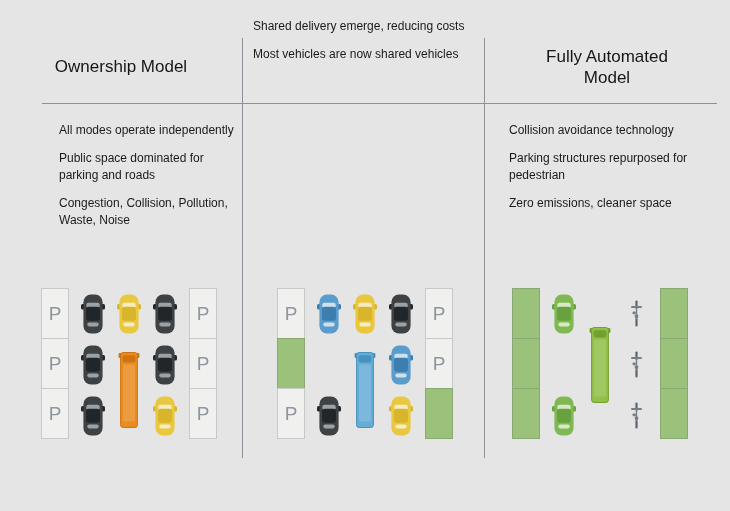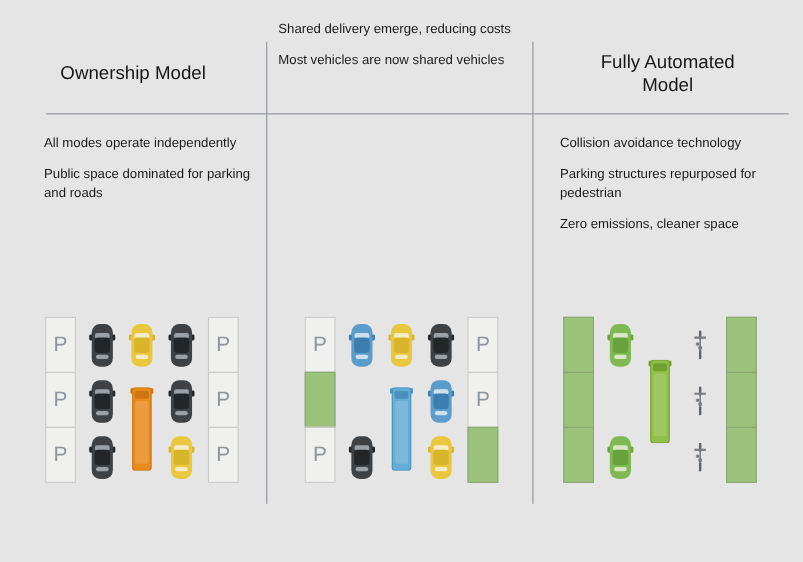--- a/index.html
+++ b/index.html
@@ -13,21 +13,21 @@
   .hrule{position:absolute;top:103px;left:42px;width:675px;height:1px;background:#8d9198;}
 
   
   .cols{position:absolute;inset:0;display:grid;grid-template-columns:242px 242px 246px;}
   .col{position:relative;}
   .col-header{height:104px;box-sizing:border-box;padding-top:30px;display:flex;align-items:center;justify-content:center;}
   .title{margin:0;font-size:17px;font-weight:400;line-height:1.25;color:#161616;text-align:center;}
   .col2 .title{max-width:172px;}
   .col3 .title{max-width:150px;}
   .col-body{box-sizing:border-box;padding:18px 14px 0 11px;font-size:12px;line-height:1.42;color:#1a1a1a;}
-  .col1 .col-body{padding-left:40px;padding-right:4px;}
+  .col1 .col-body{padding-left:59px;padding-right:4px;}
   .col3 .col-body{padding-left:25px;padding-right:18px;}
   .bullet{margin:0 0 11px 0;}
 
   
   .illus{position:absolute;top:288px;display:flex;gap:12px;}
   .il0{left:41px;}
   .il1{left:277px;}
   .il2{left:512px;}
   .stack{display:flex;flex-direction:column;width:28px;}
   .cell{box-sizing:border-box;width:28px;height:51px;border:1px solid #c7c9c8;display:flex;align-items:center;justify-content:center;font-size:19px;margin-top:-1px;}
@@ -48,20 +48,21 @@
   <div class="vdiv v2" style="background: rgb(141, 145, 152);"></div>
 
   <div class="cols">
     <section class="col col1">
       <header class="col-header">
         <h2 class="title">Ownership Model</h2>
       </header>
       <div class="col-body">
         <p class="bullet">All modes operate independently</p>
         <p class="bullet">Public space dominated for parking and roads</p>
+        <p class="bullet">Congestion, Collision, Pollution, Waste, Noise</p>
       </div>
     </section>
 
     <section class="col col2">
       <div class="col-body">
         <p class="bullet">Shared delivery emerge, reducing costs</p>
         <p class="bullet">Most vehicles are now shared vehicles</p>
       </div>
     </section>
 

